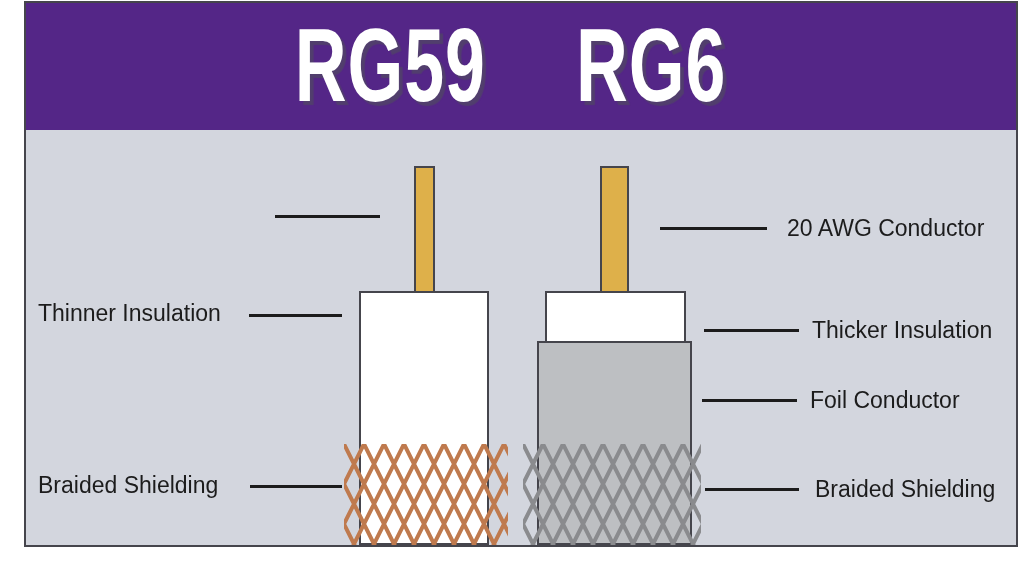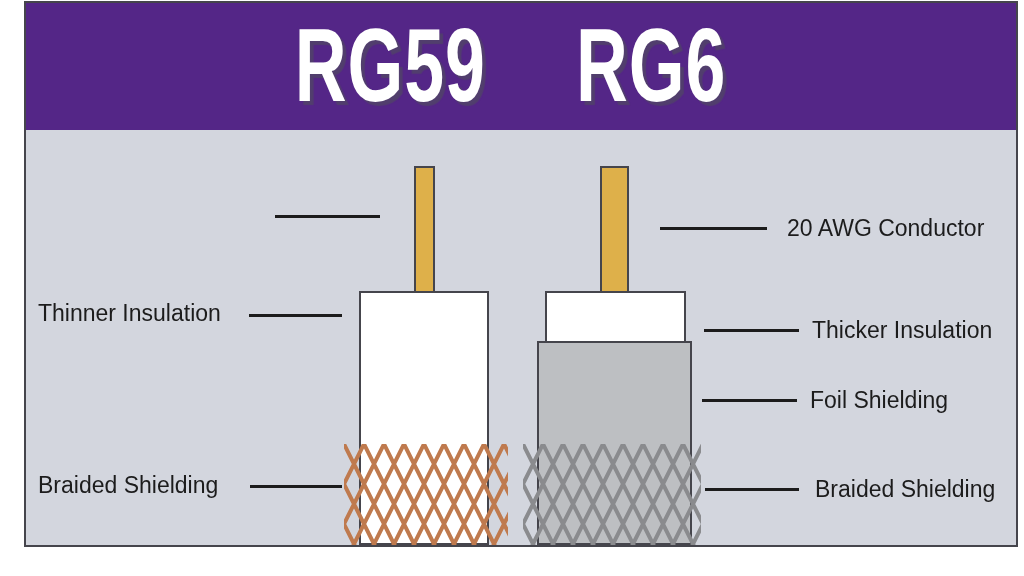--- a/index.html
+++ b/index.html
@@ -122,18 +122,18 @@
   <div class="label" style="left:12px; top:469px;">Braided Shielding</div>
   <div class="leader" style="left:224px; top:482px; width:92px;"></div>
 
   <div class="leader" style="left:634px; top:224px; width:107px;"></div>
   <div class="label" style="left:761px; top:212px;">20 AWG Conductor</div>
 
   <div class="leader" style="left:678px; top:326px; width:95px;"></div>
   <div class="label" style="left:786px; top:314px;">Thicker Insulation</div>
 
   <div class="leader" style="left:676px; top:396px; width:95px;"></div>
-  <div class="label" style="left:784px; top:384px;">Foil Shielding</div>
+  <div class="label" style="left:784px; top:384px;">Foil Conductor</div>
 
   <div class="leader" style="left:679px; top:485px; width:94px;"></div>
   <div class="label" style="left:789px; top:473px;">Braided Shielding</div>
 
 </div>
 
 </body></html>

